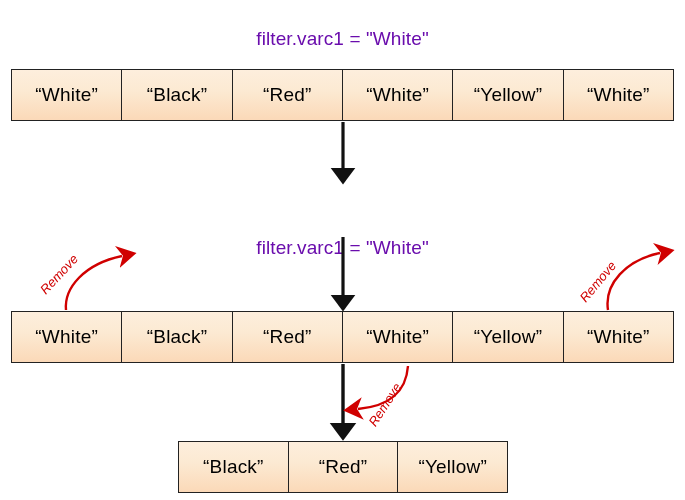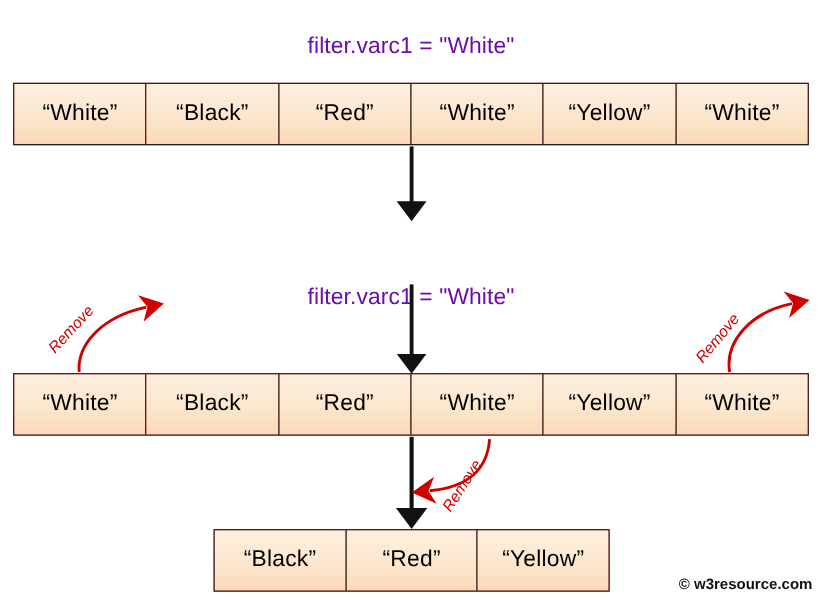--- a/index.html
+++ b/index.html
@@ -40,21 +40,21 @@
     width: 685px;
   }
 
   
   .array-row {
     position: absolute;
     display: flex;
     height: 52px;
     border: 1.5px solid #222222;
     box-sizing: border-box;
-    background: #b91c1c;
+    background: #fdba74;
   }
   .cell {
     flex: 1 1 0;
     display: flex;
     align-items: center;
     justify-content: center;
     box-sizing: border-box;
     border-right: 1.5px solid #222222;
     background: linear-gradient(to bottom, #fdeedd 0%, #fcead3 40%, #fbd9b8 100%);
     font-family: "Liberation Sans", sans-serif;
@@ -162,15 +162,14 @@
 
     <path d="M608,310 C604,284 626,260 660,253" fill="none" stroke="#d00000" stroke-width="2.4" marker-end="url(#redhead)"></path>
 
     <path d="M408,366 C406,392 390,406 358,409" fill="none" stroke="#d00000" stroke-width="2.4" marker-end="url(#redhead)"></path>
   </svg>
 
   <div class="remove-label" id="remove-left">Remove</div>
   <div class="remove-label" id="remove-right">Remove</div>
   <div class="remove-label" id="remove-mid">Remove</div>
 
-  <div id="watermark">© w3resource.com</div>
 
 </div>
 
 </body></html>

